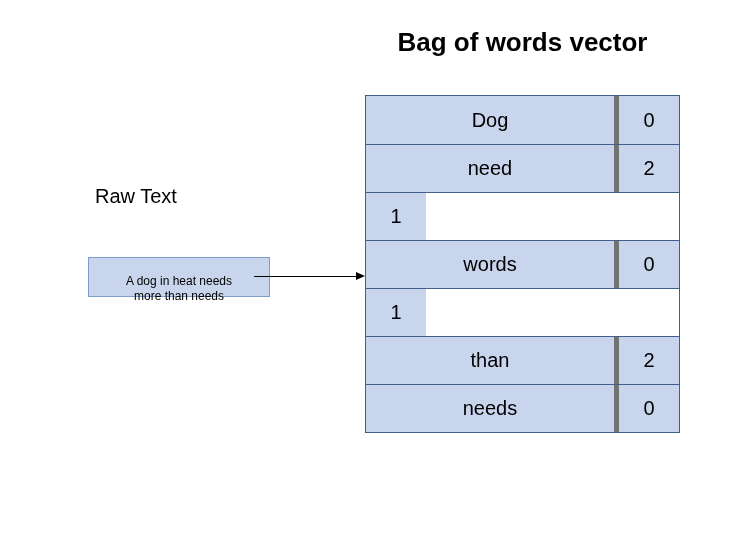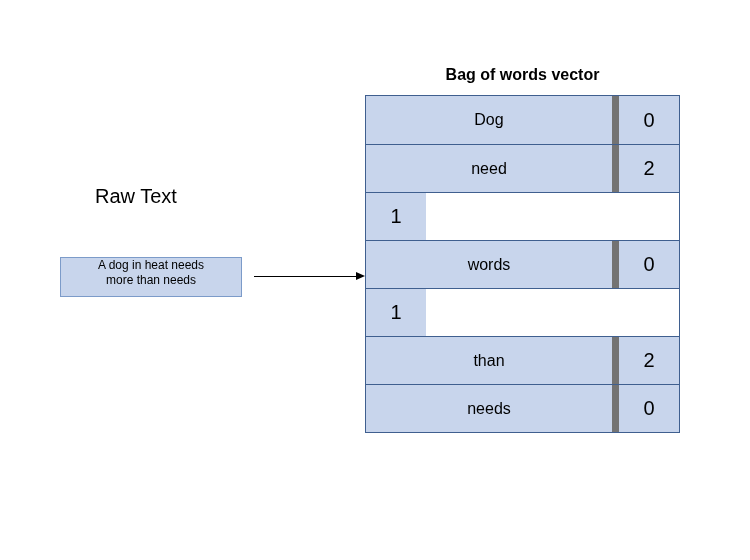--- a/index.html
+++ b/index.html
@@ -14,64 +14,63 @@
   .left-title {
     position: absolute;
     left: 95px;
     top: 185px;
     font-weight: 400;
     font-size: 20px;
     color: #000;
   }
   .raw-box {
     position: absolute;
-    left: 60px;
+    left: 88px;
     top: 257px;
     width: 182px;
     height: 40px;
     background: #c8d5ec;
     border: 1px solid #7c9bc9;
     text-align: center;
     font-size: 12px;
     line-height: 15px;
-    padding-top: 0;
+    padding-top: 16px;
     color: #000;
   }
   .right-title {
     position: absolute;
     left: 365px;
     top: 30px;
     width: 315px;
     text-align: center;
     font-weight: 700;
-    font-size: 16px;
+    font-size: 26px;
     line-height: 24px;
     color: #000;
-    margin-top: 33px;
   }
   .table {
     position: absolute;
     left: 365px;
     top: 95px;
     width: 315px;
     border: 1px solid #3f5f8f;
   }
   .row {
     display: flex;
     height: 48px;
   }
   .row + .row { border-top: 1px solid #3f5f8f; }
   .cell-word {
     flex: 1;
     background: #c8d5ec;
-    border-right: 7px solid #737373;
+    border-right: 5px solid #737373;
     display: flex;
     align-items: center;
     justify-content: center;
-    font-size: 16px;
+    font-size: 20px;
     color: #000;
     text-align: right;
   }
   .cell-count {
     width: 60px;
     background: #c8d5ec;
     display: flex;
     align-items: center;
     justify-content: center;
     font-size: 20px;

